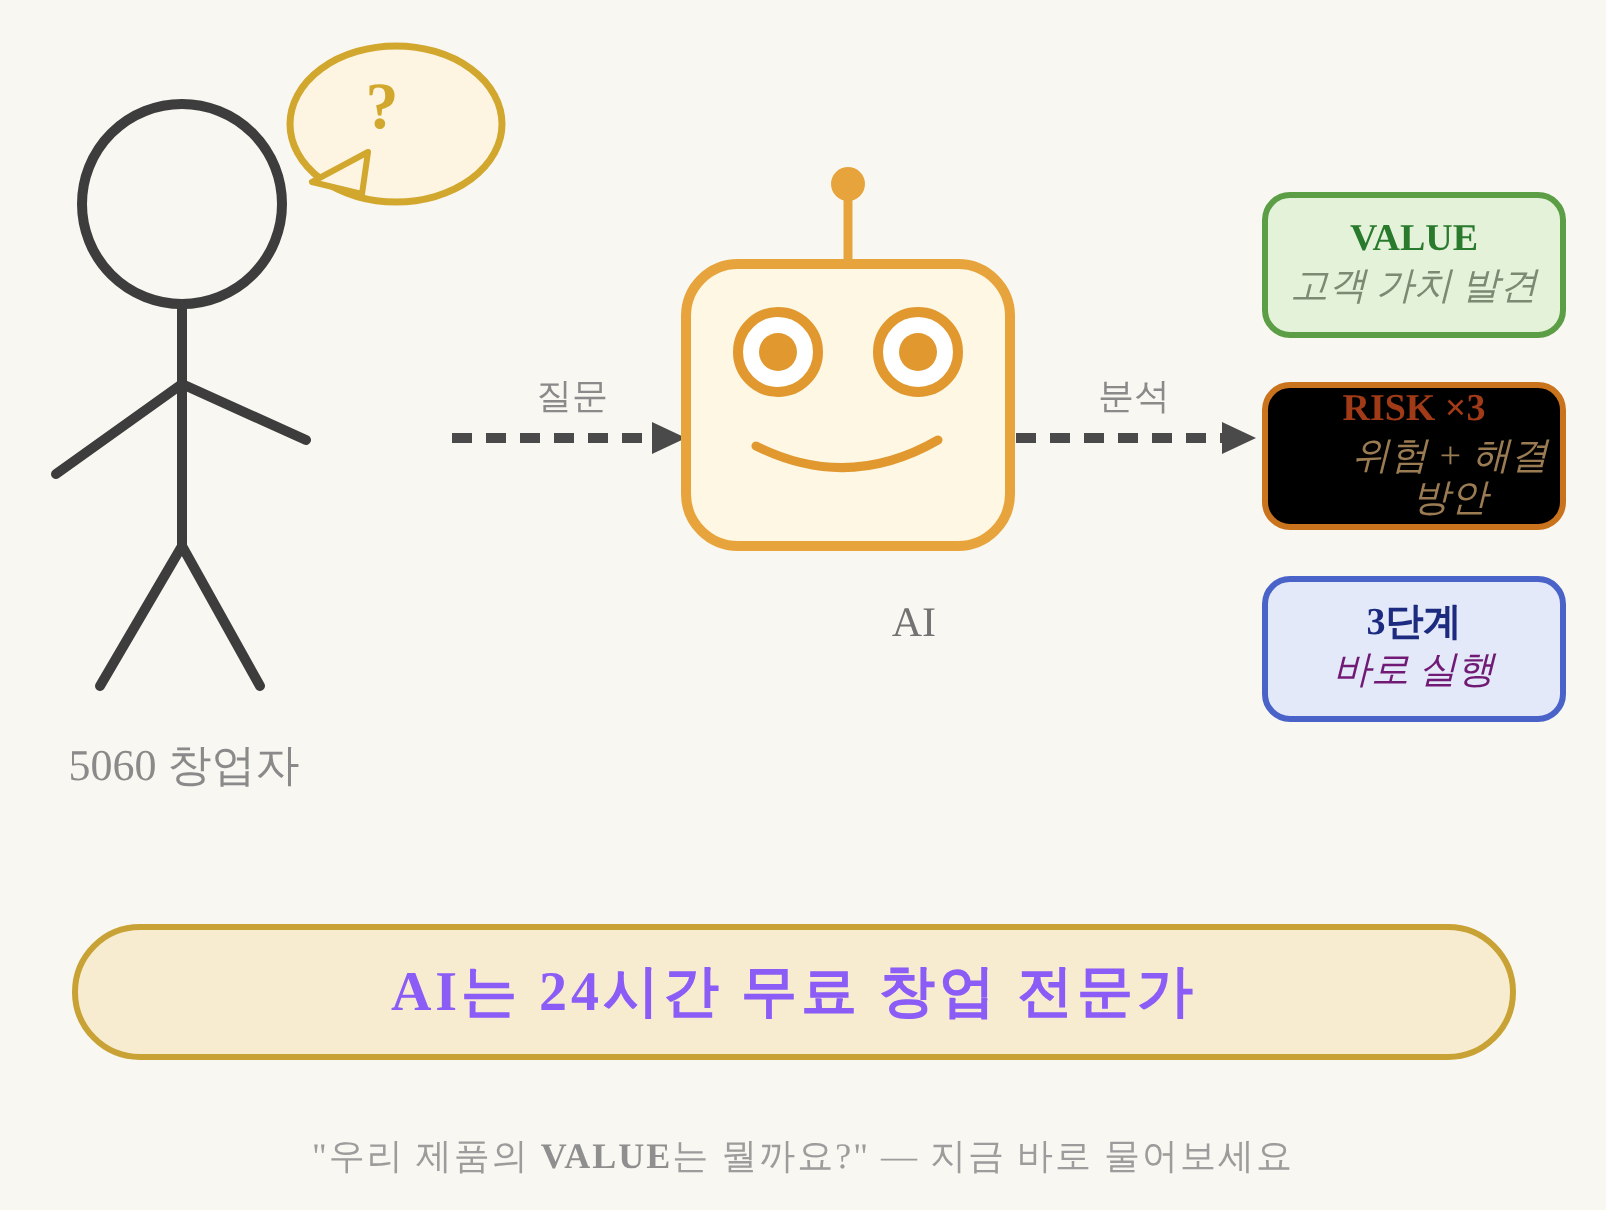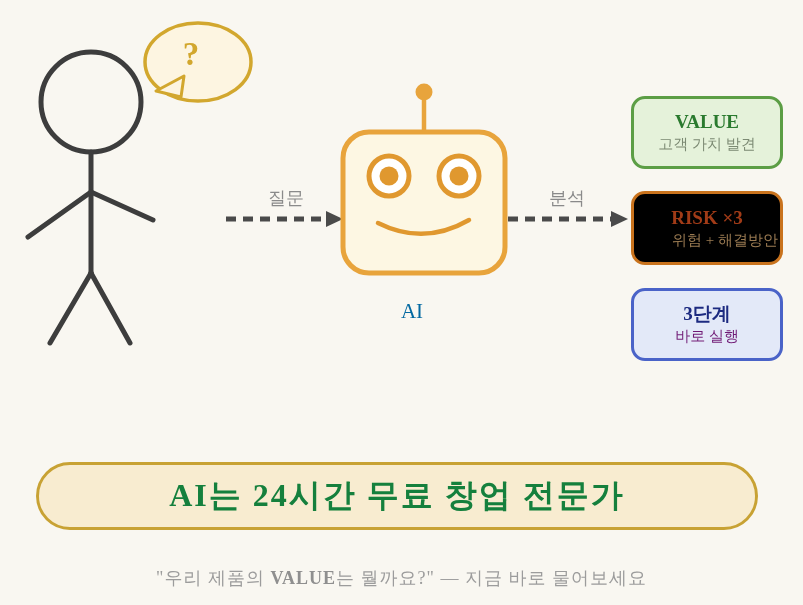--- a/index.html
+++ b/index.html
@@ -39,41 +39,41 @@
   .flow-label.q { left: 236px; top: 186px; }
   .flow-label.a { left: 517px; top: 186px; }
 
   .person-label {
     left: 12px; top: 368px; width: 160px;
     text-align: center;
     font-size: 22px;
     color: #8a8a8a;
   }
   .robot-label {
-    left: 372px; top: 299px; width: 80px;
-    text-align: center;
+    left: 388px; top: 299px; width: 80px;
+    text-align: right;
     font-size: 21px;
-    color: #0369a1;
+    color: #737373;
   }
 
   .out-box {
     left: 631px;
     width: 152px;
     box-sizing: border-box;
     border-radius: 14px;
     border: 3px solid;
     display: flex;
     flex-direction: column;
     align-items: center;
     justify-content: center;
     gap: 3px;
     text-align: center;
   }
   .out-box .title { font-size: 19px; font-weight: bold; line-height: 1.1; }
-  .out-box .subtitle { font-size: 15px; line-height: 1.1; }
+  .out-box .subtitle { font-size: 19px; line-height: 1.1; font-style: italic; }
 
   .out-box.value { top: 96px;  height: 73px; background: #e5f2da; border-color: #5c9e45; }
   .out-box.value .title    { color: #2a7a2e; }
   .out-box.value .subtitle { color: #7c8a73; }
 
   .out-box.risk { top: 191px; height: 74px; background: #000000; border-color: #c9731d; }
   .out-box.risk .title    { color: #a13b17; }
   .out-box.risk .subtitle { color: #9b7b52; margin-left: 36px; }
 
   .out-box.steps { top: 288px; height: 73px; background: #e3e9f8; border-color: #4a63c8; }
@@ -85,23 +85,23 @@
     width: 722px; height: 68px;
     box-sizing: border-box;
     background: #f8ecd0;
     border: 3px solid #c8a234;
     border-radius: 34px;
     display: flex;
     align-items: center;
     justify-content: center;
   }
   .banner .banner-text {
-    font-size: 32px;
+    font-size: 28px;
     font-weight: bold;
-    color: #15803d;
+    color: #8b5cf6;
     letter-spacing: 2px;
   }
 
   .footer-line {
     left: 0; top: 566px; width: 803px;
     text-align: center;
     font-size: 18px;
     color: #9c9c9c;
     letter-spacing: 1px;
   }
@@ -149,20 +149,21 @@
       <path d="M 378 223 Q 424 246 469 220" fill="none" stroke="#e0982f" stroke-width="4.5" stroke-linecap="round"></path>
     </g>
   </svg>
 
   <div class="abs bubble-q">?</div>
 
   <div class="abs flow-label a">분석</div>
 
   <div class="abs flow-label q">질문</div>
 
+  <div class="abs person-label">5060 창업자</div>
 
   <div class="abs robot-label">AI</div>
 
   <div class="abs out-box value">
     <div class="title">VALUE</div>
     <div class="subtitle">고객 가치 발견</div>
   </div>
 
   <div class="abs out-box risk">
     <div class="title">RISK ×3</div>

